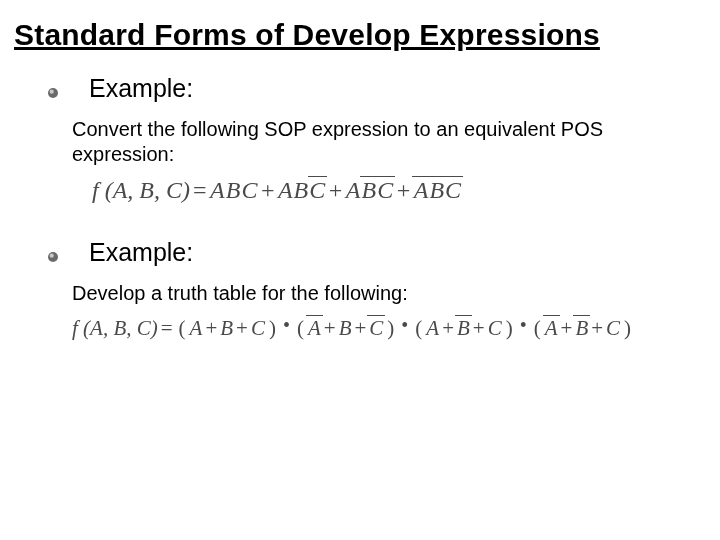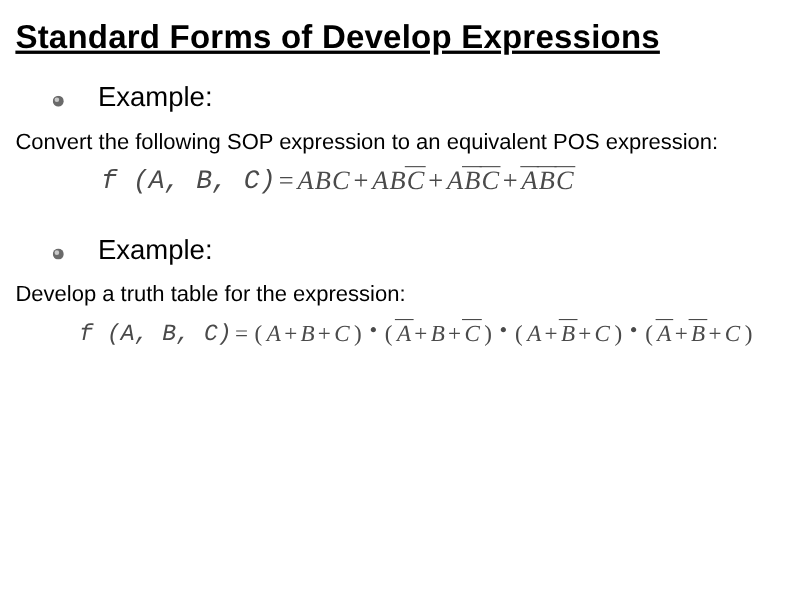--- a/index.html
+++ b/index.html
@@ -29,38 +29,39 @@
     height: 10px;
     margin-right: 10px;
     flex-shrink: 0;
   }
   .bullet-label {
     font-size: 25px;
     margin-left: 21px;
   }
   .body-text {
     font-size: 20px;
+    margin-left: 58px;
     margin-right: 40px;
     line-height: 1.25;
     margin-bottom: 10px;
   }
   .formula {
     margin-left: 78px;
     margin-top: 6px;
     margin-bottom: 34px;
     font-family: "Times New Roman", Times, serif;
     font-size: 24px;
     font-style: italic;
     color: #4a4a4a;
     display: flex;
     align-items: flex-end;
     flex-wrap: nowrap;
     gap: 0;
   }
-  .formula .fn { font-style: italic; font-family: Liberation Mono, monospace; }
+  .formula .fn { font-style: italic; }
   .term {
     display: inline-flex;
     align-items: flex-end;
   }
   .var {
     display: inline-block;
     position: relative;
     padding: 0 0.5px;
   }
   .bar::before {
@@ -132,21 +133,21 @@
 <div class="bullet-row">
   <span class="bullet-icon">
     <svg viewBox="0 0 10 10" width="10" height="10">
       <circle cx="5" cy="5" r="5" fill="#6a6a6a"></circle>
       <circle cx="3.7" cy="3.7" r="2.1" fill="#c8c8c8"></circle>
     </svg>
   </span>
   <span class="bullet-label">Example:</span>
 </div>
 
-<p class="body-text">Develop a truth table for the expression:</p>
+<p class="body-text">Develop a truth table for the following:</p>
 
 <div class="formula formula2">
   <span class="fn">f (A, B, C)</span>
   <span class="eq">=</span>
   <span class="paren">(</span>
     <span class="var">A</span>
     <span class="plus">+</span>
     <span class="var">B</span>
     <span class="plus">+</span>
     <span class="var">C</span>

